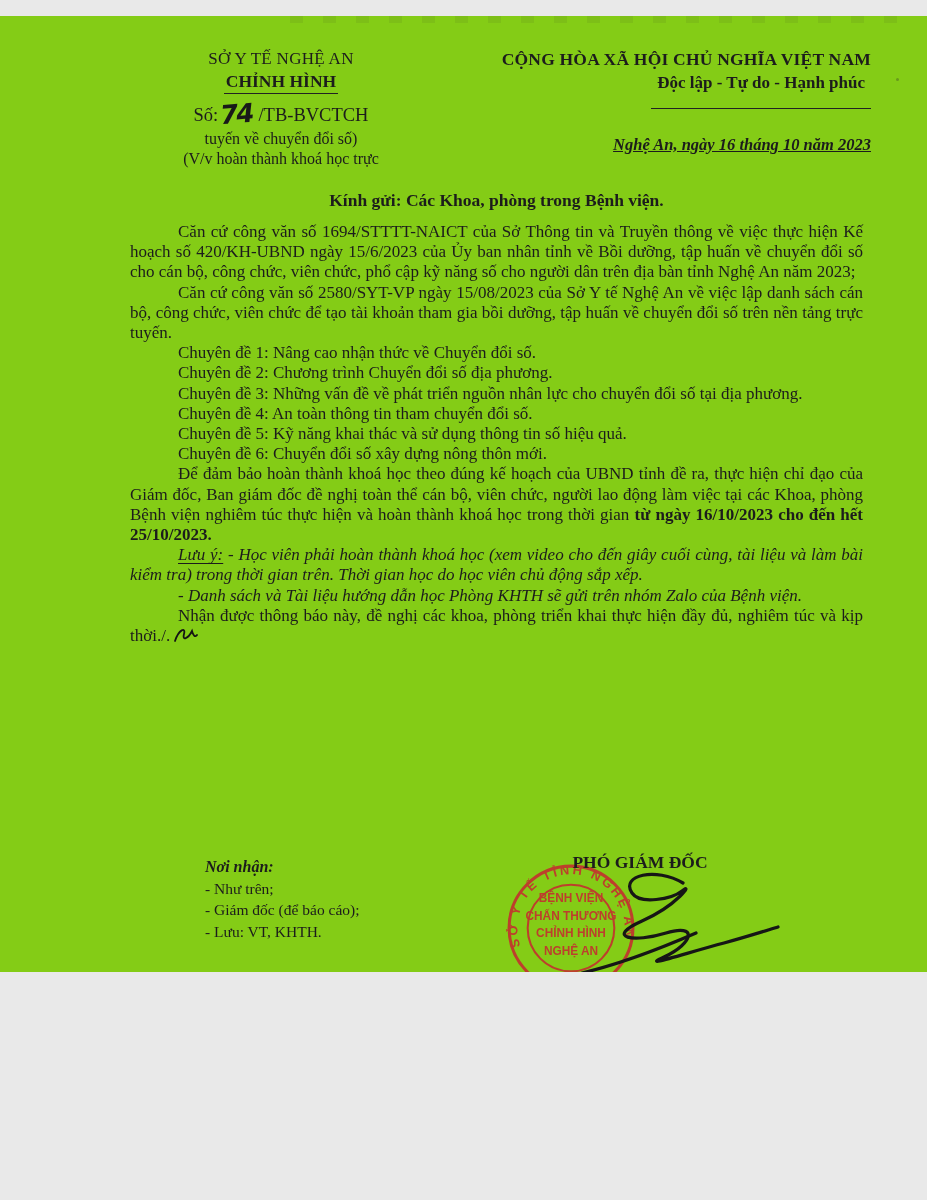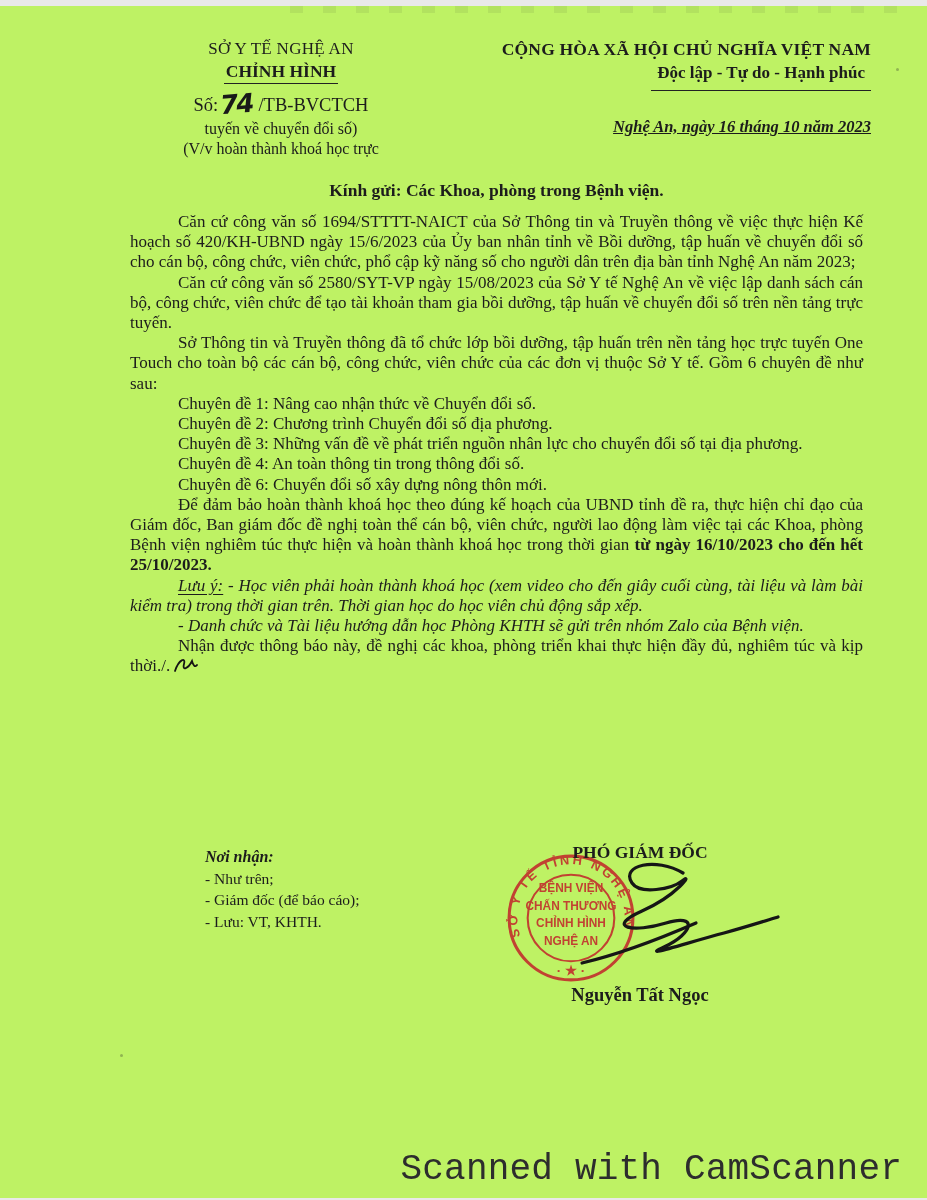--- a/index.html
+++ b/index.html
@@ -1,18 +1,18 @@
 <!DOCTYPE html>
 <html><head>
 <meta charset="utf-8">
 <style>
   html,body{margin:0;padding:0;background:#e9e9e9;}
   .page{
-    position:relative;width:927px;height:1192px;margin:6px auto;
-    background:#bef264;overflow:hidden;
+    position:relative;width:927px;height:956px;margin:16px auto;
+    background:#84cc16;overflow:hidden;
     font-family:"Liberation Serif", serif;color:#1c1c1c;
   }
   
   .scan-strip{
     position:absolute;top:0;left:290px;width:615px;height:7px;
     background:repeating-linear-gradient(90deg, rgba(45,45,45,.28) 0 13px, rgba(45,45,45,0) 13px 33px);
     opacity:.28;filter:blur(.4px);
   }
   .speck{position:absolute;background:rgba(40,40,40,.3);border-radius:50%;}
   
@@ -25,21 +25,21 @@
   .docno{margin-top:7px;font-size:18.5px;white-space:nowrap;}
   .hand-no{
      display:inline-block;font-family:"DejaVu Sans",sans-serif;font-style:italic;
      font-weight:bold;font-size:26px;letter-spacing:-2px;
      transform:rotate(-5deg) translateY(2px);margin:0 6px 0 2px;color:#191919;
   }
   .subject{font-size:16px;line-height:19.5px;margin-top:3px;}
   .hdr-right{flex:1;text-align:right;line-height:22px;}
   .motto1{font-size:17.5px;font-weight:bold;letter-spacing:.2px;}
   .motto2{font-size:17px;font-weight:bold;display:inline-block;
-     border-bottom:1.7px solid #222;padding:0 6px 6px;margin-top:2px;}
+     border-bottom:1.7px solid #222;padding:0 6px 14px;margin-top:2px;}
   .dateline{font-size:16.5px;font-style:italic;font-weight:bold;margin-top:25px;text-decoration:underline;}
   
   .salutation{position:absolute;top:174px;left:130px;width:733px;
      text-align:center;font-weight:bold;font-size:17.5px;}
   .doc-body{position:absolute;top:206px;left:130px;width:733px;
      font-size:17px;line-height:20.2px;text-align:justify;}
   .para{margin:0;text-indent:48px;}
   .italic{font-style:italic;}
   .ul{text-decoration:underline;text-underline-offset:3px;}
   .squiggle{display:inline-block;vertical-align:-5px;margin-left:2px;}
@@ -82,29 +82,29 @@
       <div><span class="motto2">Độc lập - Tự do - Hạnh phúc</span></div>
       <div class="dateline">Nghệ An, ngày 16 tháng 10 năm 2023</div>
     </div>
   </div>
 
   <div class="salutation">Kính gửi: Các Khoa, phòng trong Bệnh viện.</div>
 
   <div class="doc-body">
     <p class="para">Căn cứ công văn số 1694/STTTT-NAICT của Sở Thông tin và Truyền thông về việc thực hiện Kế hoạch số 420/KH-UBND ngày 15/6/2023 của Ủy ban nhân tỉnh về Bồi dưỡng, tập huấn về chuyển đổi số cho cán bộ, công chức, viên chức, phổ cập kỹ năng số cho người dân trên địa bàn tỉnh Nghệ An năm 2023;</p>
     <p class="para">Căn cứ công văn số 2580/SYT-VP ngày 15/08/2023 của Sở Y tế Nghệ An về việc lập danh sách cán bộ, công chức, viên chức để tạo tài khoản tham gia bồi dưỡng, tập huấn về chuyển đổi số trên nền tảng trực tuyến.</p>
-    <p class="para">Sở Thông tin và Truyền thông đã tổ chức lớp bồi dưỡng, tập huấn trên nền tảng học trực tuyến One Touch cho toàn bộ các cán bộ, công chức, viên chức của các đơn vị thuộc Sở Y tế. Gồm 6 chuyên đề như sau:</p>
     <p class="para">Chuyên đề 1: Nâng cao nhận thức về Chuyển đổi số.</p>
     <p class="para">Chuyên đề 2: Chương trình Chuyển đổi số địa phương.</p>
     <p class="para">Chuyên đề 3: Những vấn đề về phát triển nguồn nhân lực cho chuyển đổi số tại địa phương.</p>
-    <p class="para">Chuyên đề 4: An toàn thông tin trong thông đổi số.</p>
+    <p class="para">Chuyên đề 4: An toàn thông tin tham chuyển đổi số.</p>
+    <p class="para">Chuyên đề 5: Kỹ năng khai thác và sử dụng thông tin số hiệu quả.</p>
     <p class="para">Chuyên đề 6: Chuyển đổi số xây dựng nông thôn mới.</p>
     <p class="para"><span>Để đảm bảo hoàn thành khoá học theo đúng kế hoạch của UBND tỉnh đề ra, thực hiện chỉ đạo của Giám đốc, Ban giám đốc đề nghị toàn thể cán bộ, viên chức, người lao động làm việc tại các Khoa, phòng Bệnh viện nghiêm túc thực hiện và hoàn thành khoá học trong thời gian </span><b>từ ngày 16/10/2023 cho đến hết 25/10/2023.</b></p>
     <p class="para italic"><span class="ul">Lưu ý:</span><span> - Học viên phải hoàn thành khoá học (xem video cho đến giây cuối cùng, tài liệu và làm bài kiểm tra) trong thời gian trên. Thời gian học do học viên chủ động sắp xếp.</span></p>
-    <p class="para italic">- Danh chức và Tài liệu hướng dẫn học Phòng KHTH sẽ gửi trên nhóm Zalo của Bệnh viện.</p>
+    <p class="para italic">- Danh sách và Tài liệu hướng dẫn học Phòng KHTH sẽ gửi trên nhóm Zalo của Bệnh viện.</p>
     <p class="para"><span>Nhận được thông báo này, đề nghị các khoa, phòng triển khai thực hiện đầy đủ, nghiêm túc và kịp thời./.</span><svg class="squiggle" width="26" height="20" viewBox="0 0 26 20">
           <path d="M3,15 C7,3 14,1 12,8 C10,15 16,13 20,5 C21,9 23,12 25,9" fill="none" stroke="#141414" stroke-width="1.8" stroke-linecap="round"></path>
         </svg></p>
   </div>
 
   <div class="recipients">
     <div class="recipients-title">Nơi nhận:</div>
     <div>- Như trên;</div>
     <div>- Giám đốc (để báo cáo);</div>
     <div>- Lưu: VT, KHTH.</div>

